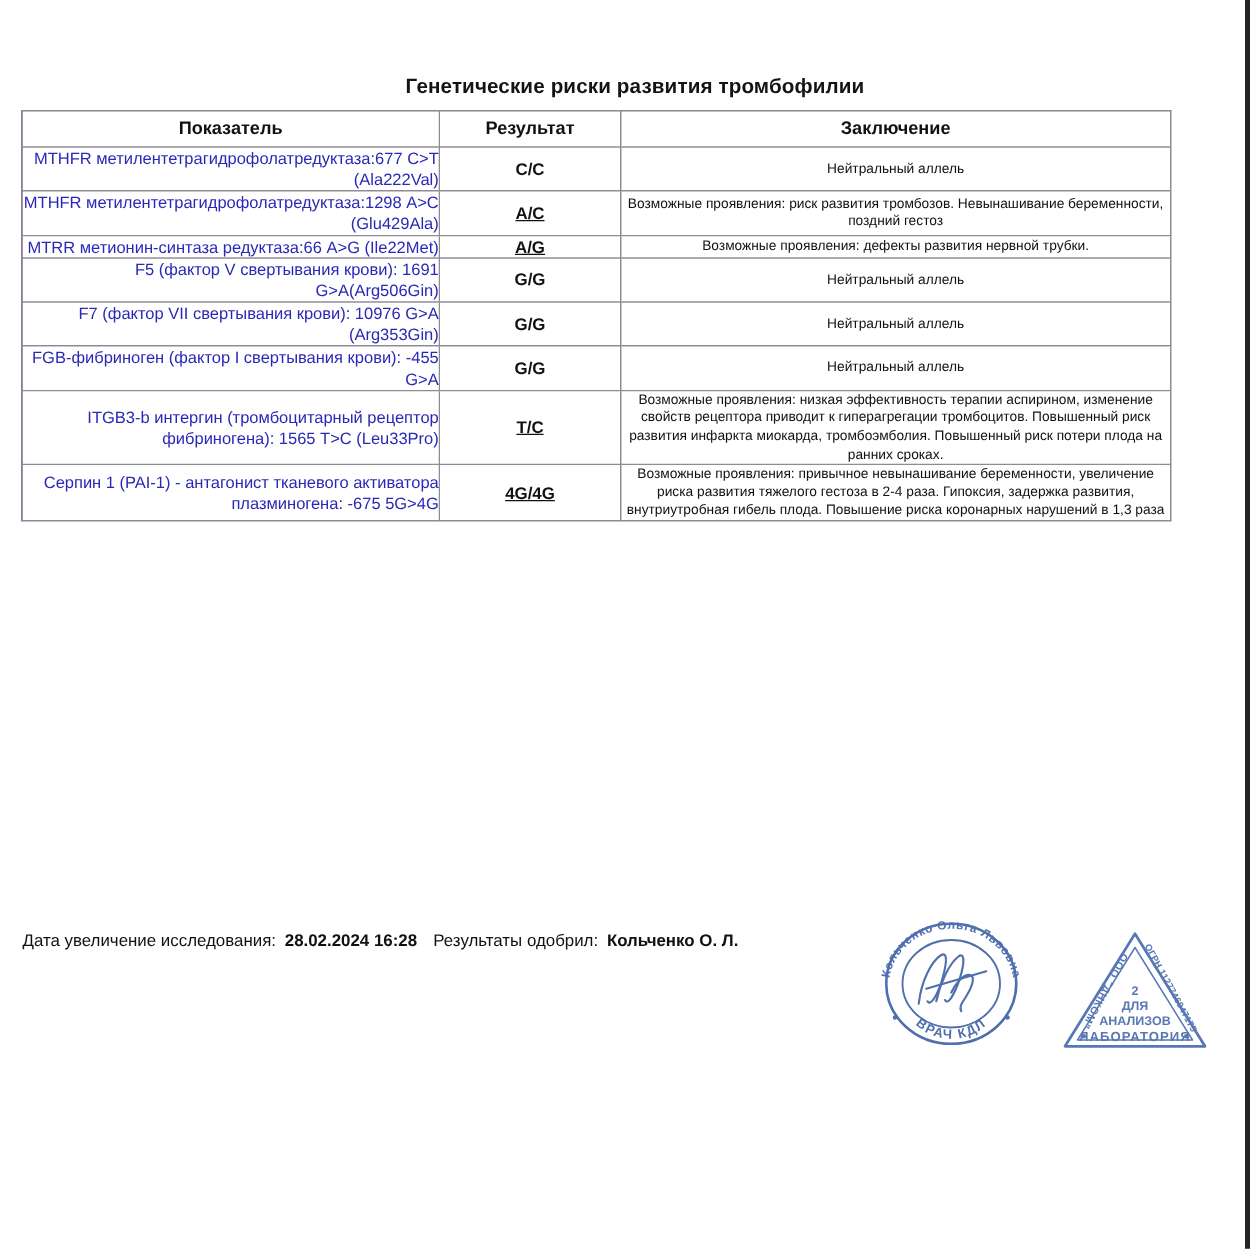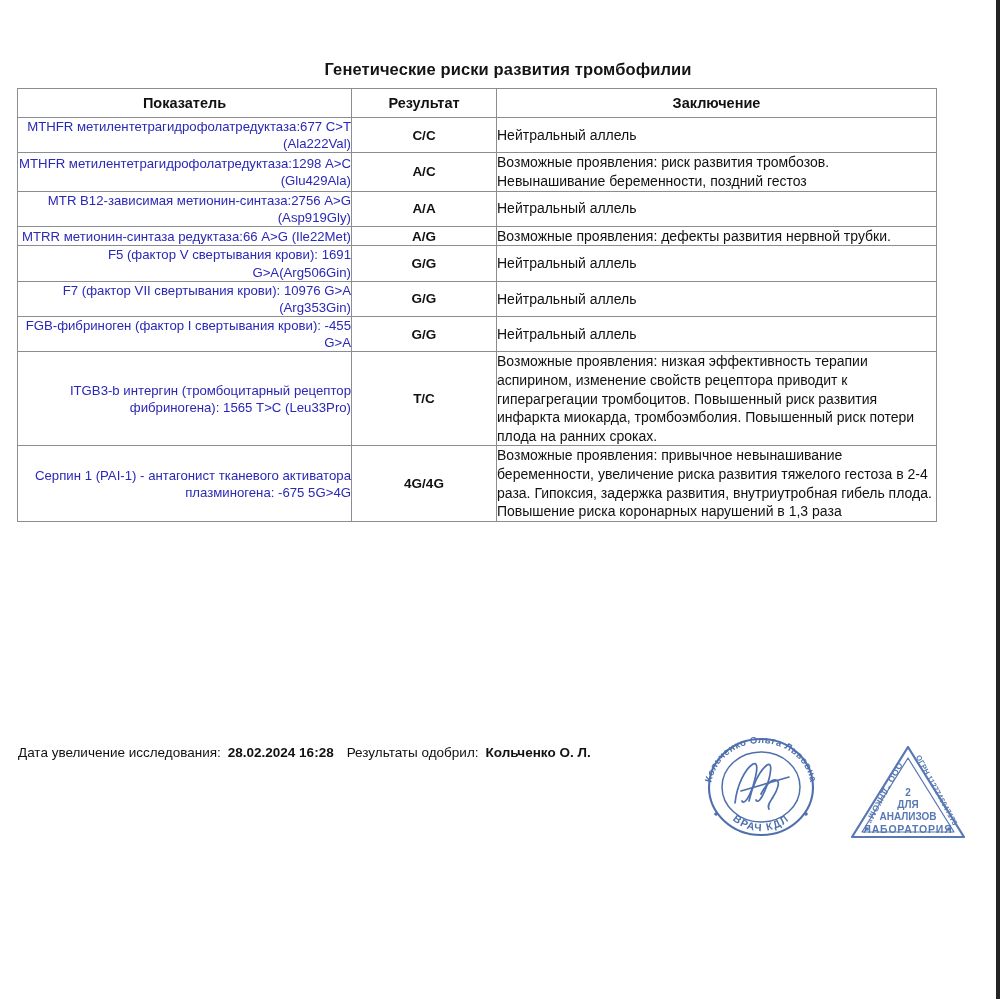--- a/index.html
+++ b/index.html
@@ -84,26 +84,27 @@
   }
   td.cell-result {
     font-size: 13.5px;
     color: #111111;
     text-align: center;
     padding: 3px 4px;
     font-weight: bold;
   }
   td.cell-result.is-bold {
     font-weight: bold;
+    text-decoration: underline;
   }
   td.cell-summary {
-    font-size: 14px;
+    font-size: 11px;
     line-height: 1.33;
     color: #111111;
-    text-align: left;
+    text-align: center;
     padding: 5px 8px;
     word-wrap: break-word;
   }
 
   .footer-line {
     position: absolute;
     top: 745px;
     left: 18px;
     font-size: 13.5px;
     color: #111111;
@@ -164,25 +165,20 @@
           <td class="cell-indicator">MTHFR метилентетрагидрофолатредуктаза:677 C&gt;T (Ala222Val)</td>
           <td class="cell-result">C/C</td>
           <td class="cell-summary">Нейтральный аллель</td>
         </tr>
         <tr>
           <td class="cell-indicator">MTHFR метилентетрагидрофолатредуктаза:1298 A&gt;C  (Glu429Ala)</td>
           <td class="cell-result is-bold">A/C</td>
           <td class="cell-summary">Возможные проявления: риск развития тромбозов. Невынашивание беременности, поздний гестоз</td>
         </tr>
         <tr>
-          <td class="cell-indicator">MTR B12-зависимая метионин-синтаза:2756 A&gt;G (Asp919Gly)</td>
-          <td class="cell-result">A/A</td>
-          <td class="cell-summary">Нейтральный аллель</td>
-        </tr>
-        <tr>
           <td class="cell-indicator">MTRR метионин-синтаза редуктаза:66 A&gt;G (Ile22Met)</td>
           <td class="cell-result is-bold">A/G</td>
           <td class="cell-summary">Возможные проявления: дефекты развития нервной трубки.</td>
         </tr>
         <tr>
           <td class="cell-indicator">F5 (фактор V свертывания крови): 1691 G&gt;A(Arg506Gin)</td>
           <td class="cell-result">G/G</td>
           <td class="cell-summary">Нейтральный аллель</td>
         </tr>
         <tr>

